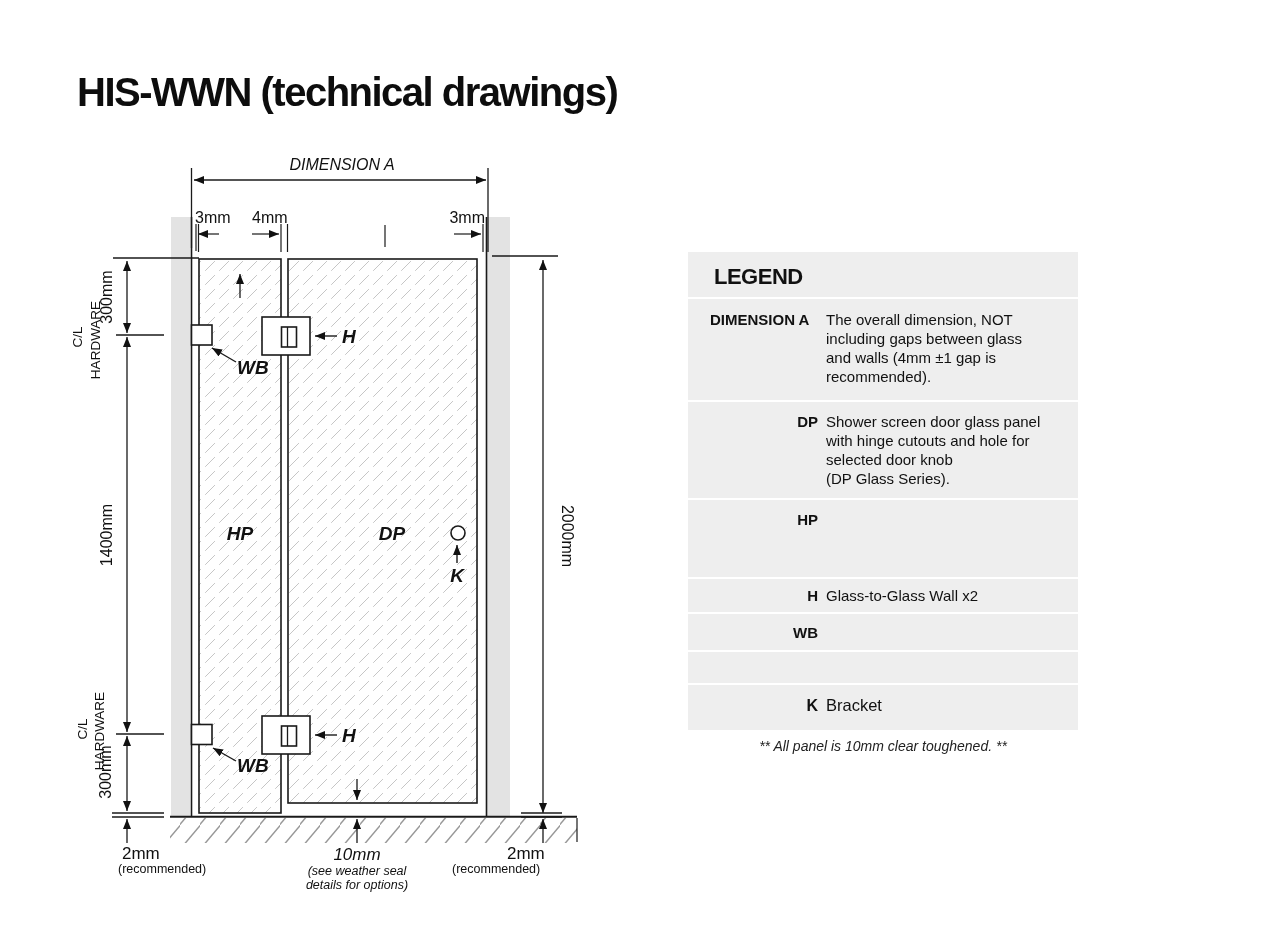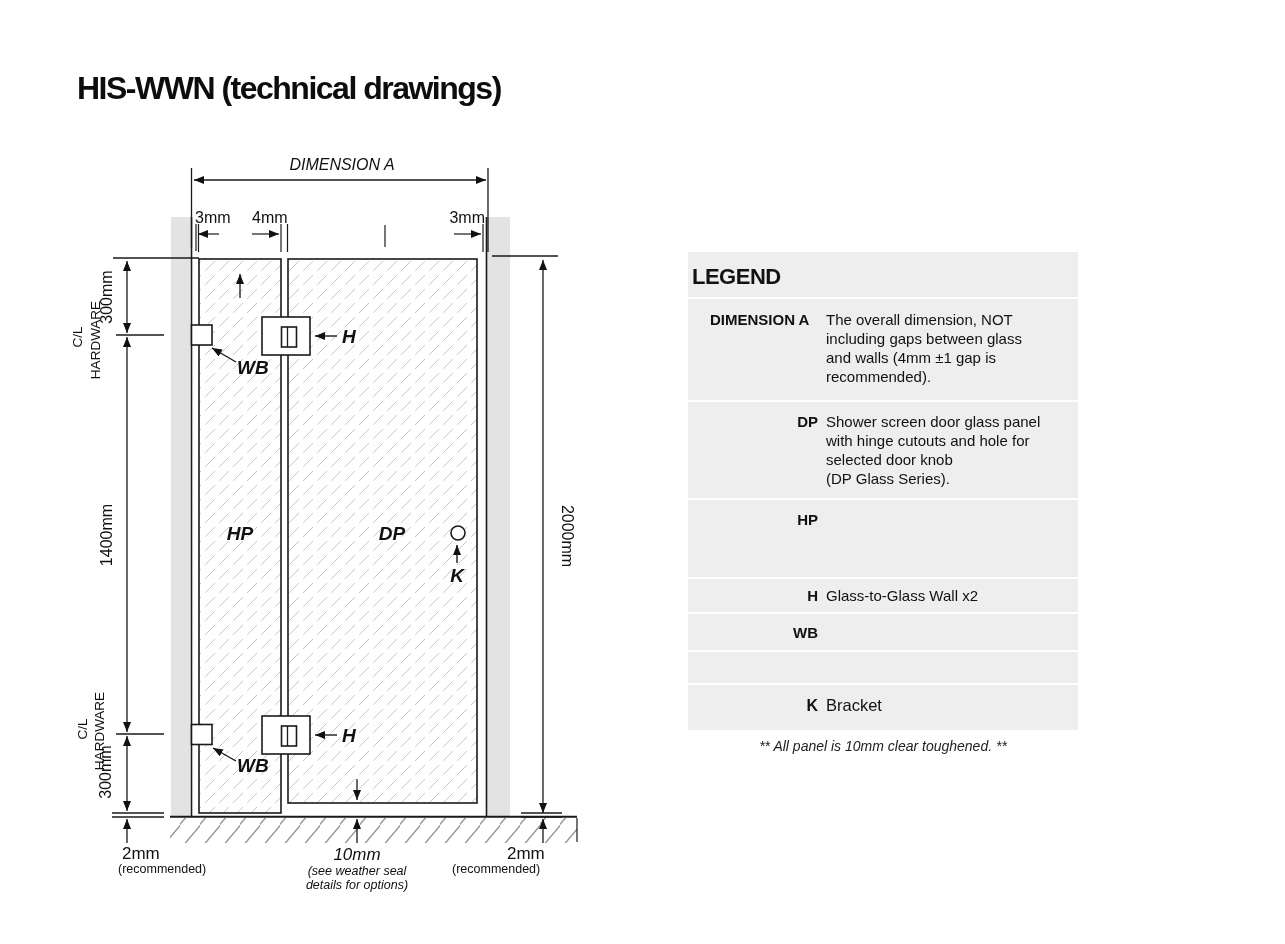--- a/index.html
+++ b/index.html
@@ -1,24 +1,24 @@
 <!DOCTYPE html>
 <html><head>
 <meta charset="utf-8">
 <style>
   html,body{margin:0;padding:0;background:#fff;}
   body{width:1285px;height:944px;position:relative;overflow:hidden;
        font-family:"Liberation Sans","DejaVu Sans",sans-serif;color:#111;}
-  .page-title{position:absolute;left:77px;top:70px;font-size:32px;font-weight:bold;
+  .page-title{position:absolute;left:77px;top:70px;font-size:40px;font-weight:bold;
               letter-spacing:-1.5px;color:#0d0d0d;}
   #draw-svg{position:absolute;left:0;top:0;}
   
   .legend{position:absolute;left:688px;top:252px;width:390px;height:478px;
           background:#eeeeee;box-sizing:border-box;}
-  .legend-heading{height:45px;box-sizing:border-box;padding:12px 0 0 4px;
+  .legend-heading{height:45px;box-sizing:border-box;padding:12px 0 0 26px;
                   font-size:22px;font-weight:bold;letter-spacing:-0.5px;}
   .lrow{border-top:2px solid #ffffff;box-sizing:border-box;display:flex;
         align-items:flex-start;}
   .term{flex:0 0 130px;box-sizing:border-box;padding-left:22px;text-align:right;
         font-weight:bold;font-size:15px;line-height:19.5px;}
   .desc{margin-left:8px;width:235px;font-size:15px;line-height:19px;
         white-space:pre-line;}
   .row-dim .term{text-align:left;}
   .row-wb .desc{white-space:nowrap;width:auto;}
   .row-k .term{font-size:16px;}

